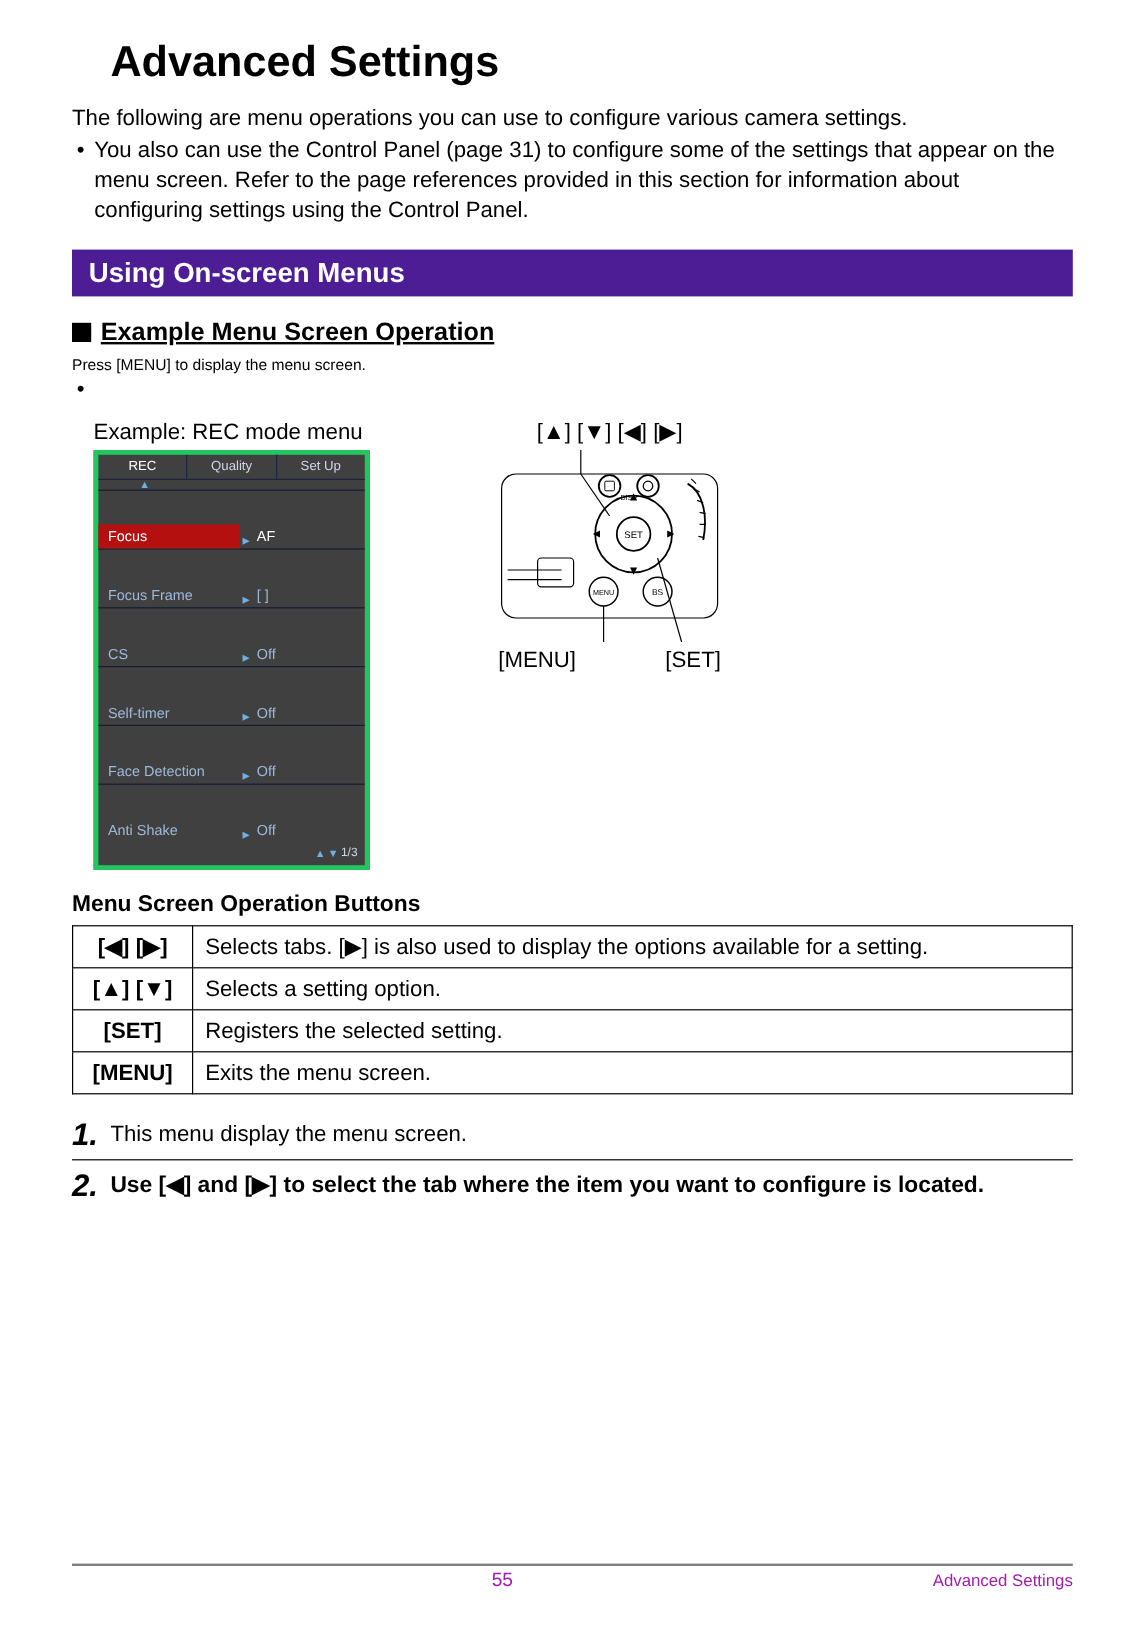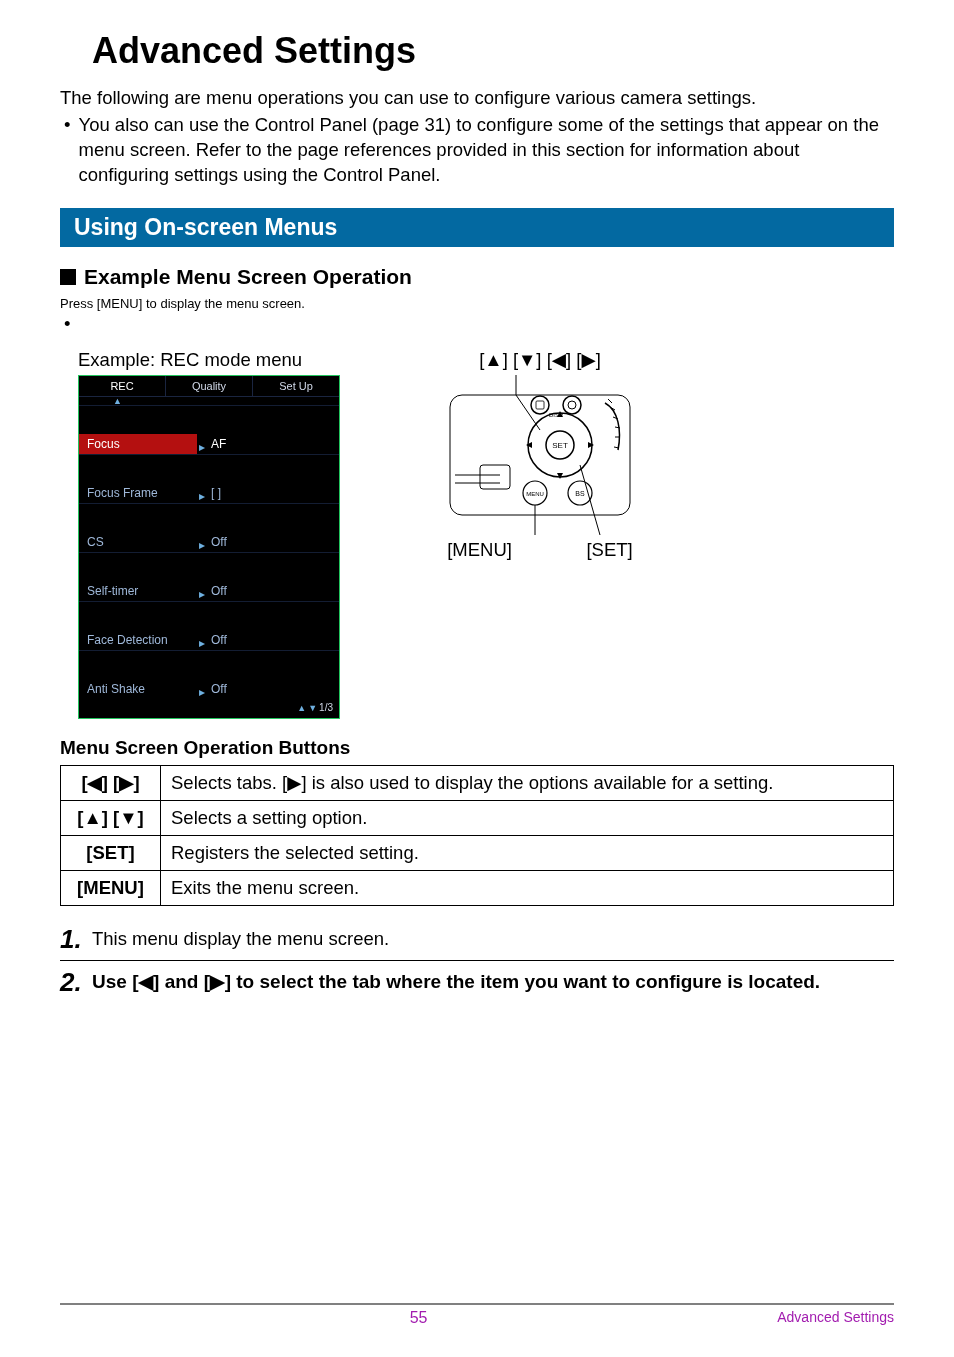--- a/index.html
+++ b/index.html
@@ -32,33 +32,34 @@
       font-size: 18.5px;
       line-height: 1.35;
       margin-left: 4px;
       margin-bottom: 20px;
     }
     .bullet-marker {
       flex: 0 0 auto;
       padding-right: 8px;
     }
     .section-bar {
-      background: #0369a1;
+      background: #4c1d95;
       color: #fff;
       font-size: 23px;
       font-weight: bold;
       padding: 6px 14px;
       margin-bottom: 18px;
     }
     .sub-heading {
       display: flex;
       align-items: center;
       font-size: 21px;
       font-weight: bold;
       margin-bottom: 6px;
+      text-decoration: underline;
     }
     .sub-heading .sq {
       width: 16px;
       height: 16px;
       background: #000;
       margin-right: 8px;
     }
     .body-text {
       font-size: 13px;
       line-height: 1.35;
@@ -76,23 +77,23 @@
       margin-left: 18px;
       gap: 70px;
       margin-bottom: 18px;
     }
     .example-caption {
       font-size: 18.5px;
       margin-bottom: 4px;
     }
     
     .rec-menu {
-      width: 262px;
-      background: #000000;
-      border: 1px solid #22c55e;
+      width: 230px;
+      background: #404040;
+      border: 4px solid #22c55e;
       font-size: 12px;
       color: #9fb8d9;
     }
     .rec-tabs {
       display: flex;
       border-bottom: 1px solid #1a2540;
     }
     .rec-tab {
       flex: 1;
       text-align: center;

